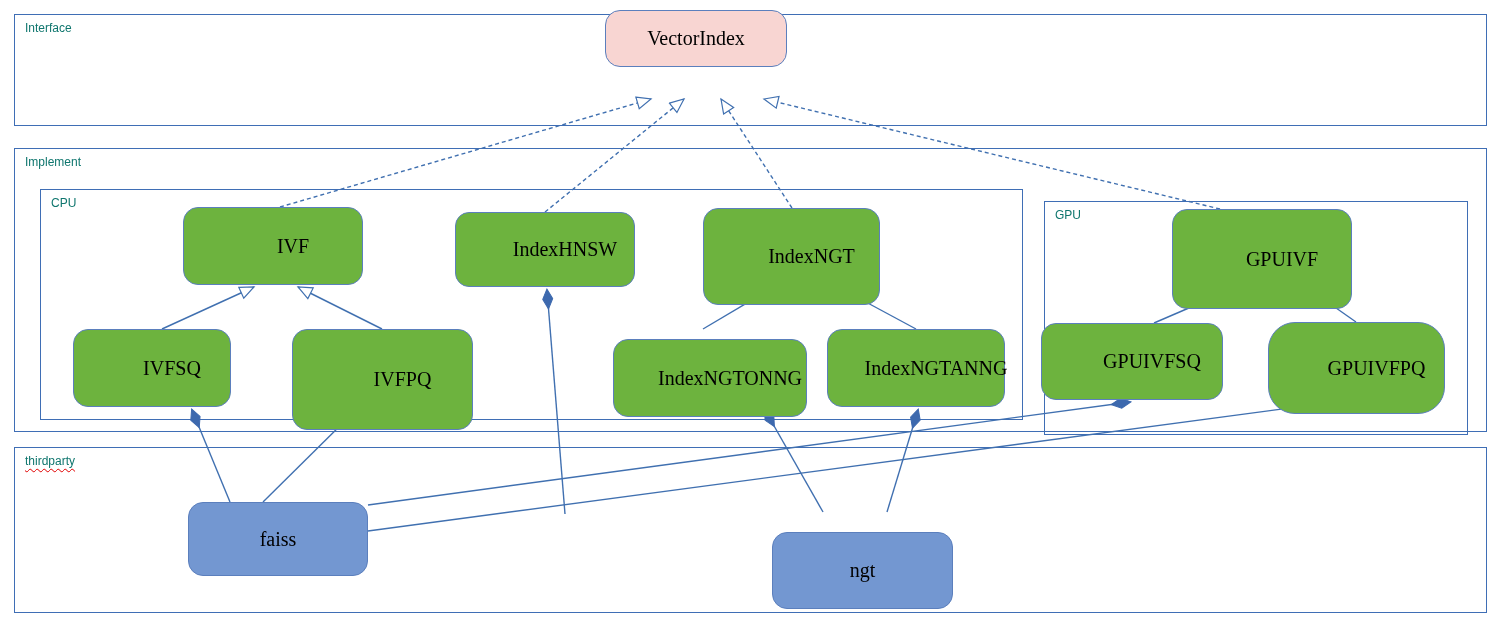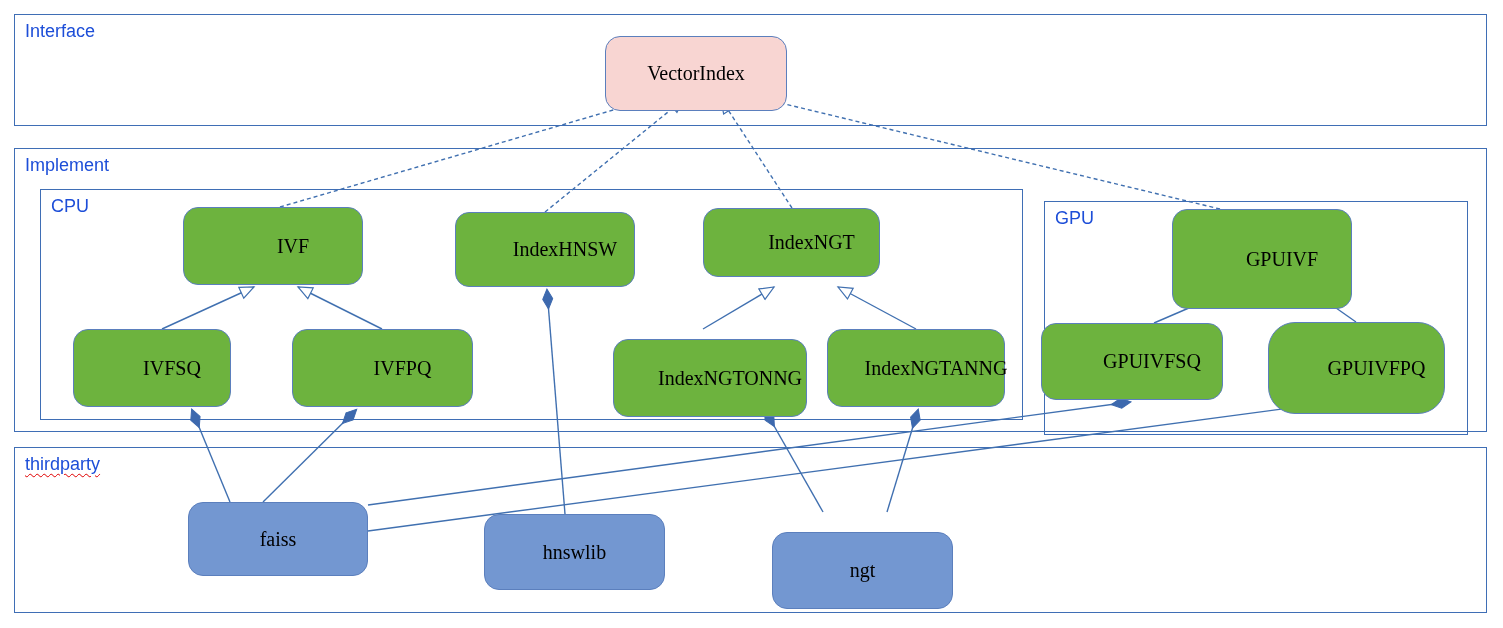--- a/index.html
+++ b/index.html
@@ -14,22 +14,22 @@
   .container {
     position: absolute;
     border: 1.5px solid #3f6eb5;
     background: transparent;
     box-sizing: border-box;
   }
   .container-label {
     position: absolute;
     top: 6px;
     left: 10px;
-    font-size: 18px;
-    color: #1d4ed8;
+    font-size: 12px;
+    color: #0f766e;
     font-family: "Liberation Sans", sans-serif;
     white-space: nowrap;
   }
   .container-label.spellcheck {
     text-decoration-line: underline;
     text-decoration-style: wavy;
     text-decoration-color: #e00000;
     text-decoration-thickness: 1px;
     text-underline-offset: 3px;
   }
@@ -108,45 +108,45 @@
 
     <line class="edge" x1="230" y1="502" x2="192" y2="410" marker-end="url(#filledDiamond)"></line>
     <line class="edge" x1="263" y1="502" x2="356" y2="410" marker-end="url(#filledDiamond)"></line>
     <line class="edge" x1="368" y1="505" x2="1130" y2="402" marker-end="url(#filledDiamond)"></line>
     <line class="edge" x1="368" y1="531" x2="1342" y2="401" marker-end="url(#filledDiamond)"></line>
     <line class="edge" x1="565" y1="514" x2="547" y2="290" marker-end="url(#filledDiamond)"></line>
     <line class="edge" x1="823" y1="512" x2="765" y2="410" marker-end="url(#filledDiamond)"></line>
     <line class="edge" x1="887" y1="512" x2="918" y2="410" marker-end="url(#filledDiamond)"></line>
   </svg>
 
-  <div class="node kind-interface" style="left:605px; top:36px; width:182px; height:75px;">
+  <div class="node kind-interface" style="left:605px; top:10px; width:182px; height:57px;">
     <span>VectorIndex</span>
   </div>
 
   <div class="node kind-class" style="left:183px; top:207px; width:180px; height:78px;">
     <span>IVF</span>
   </div>
 
   <div class="node kind-class" style="left:455px; top:212px; width:180px; height:75px;border-radius:14px;">
     <span>IndexHNSW</span>
   </div>
 
-  <div class="node kind-class" style="left:703px; top:208px; width:177px; height:69px;text-align:center;">
+  <div class="node kind-class" style="left:703px; top:208px; width:177px; height:97px;text-align:center;">
     <span>IndexNGT</span>
   </div>
 
   <div class="node kind-class" style="left:1172px; top:209px; width:180px; height:100px;">
     <span>GPUIVF</span>
   </div>
 
   <div class="node kind-class" style="left:73px; top:329px; width:158px; height:78px;">
     <span>IVFSQ</span>
   </div>
 
-  <div class="node kind-class" style="left:292px; top:329px; width:181px; height:78px;">
+  <div class="node kind-class" style="left:292px; top:329px; width:181px; height:101px;">
     <span>IVFPQ</span>
   </div>
 
   <div class="node kind-class" style="left:613px; top:339px; width:194px; height:78px;">
     <span>IndexNGTONNG</span>
   </div>
 
   <div class="node kind-class" style="left:827px; top:329px; width:178px; height:78px;">
     <span>IndexNGTANNG</span>
   </div>
@@ -156,21 +156,18 @@
   </div>
 
   <div class="node kind-class" style="left:1268px; top:322px; width:177px; height:92px;border-radius:27px;">
     <span>GPUIVFPQ</span>
   </div>
 
   <div class="node kind-library" style="left:188px; top:502px; width:180px; height:74px;">
     <span>faiss</span>
   </div>
 
-  <div class="node kind-library" style="left:484px; top:514px; width:181px; height:76px;">
-    <span>hnswlib</span>
-  </div>
 
   <div class="node kind-library" style="left:772px; top:512px; width:181px; height:77px;margin-top:20px;">
     <span>ngt</span>
   </div>
 
 </div>
 
 </body></html>

